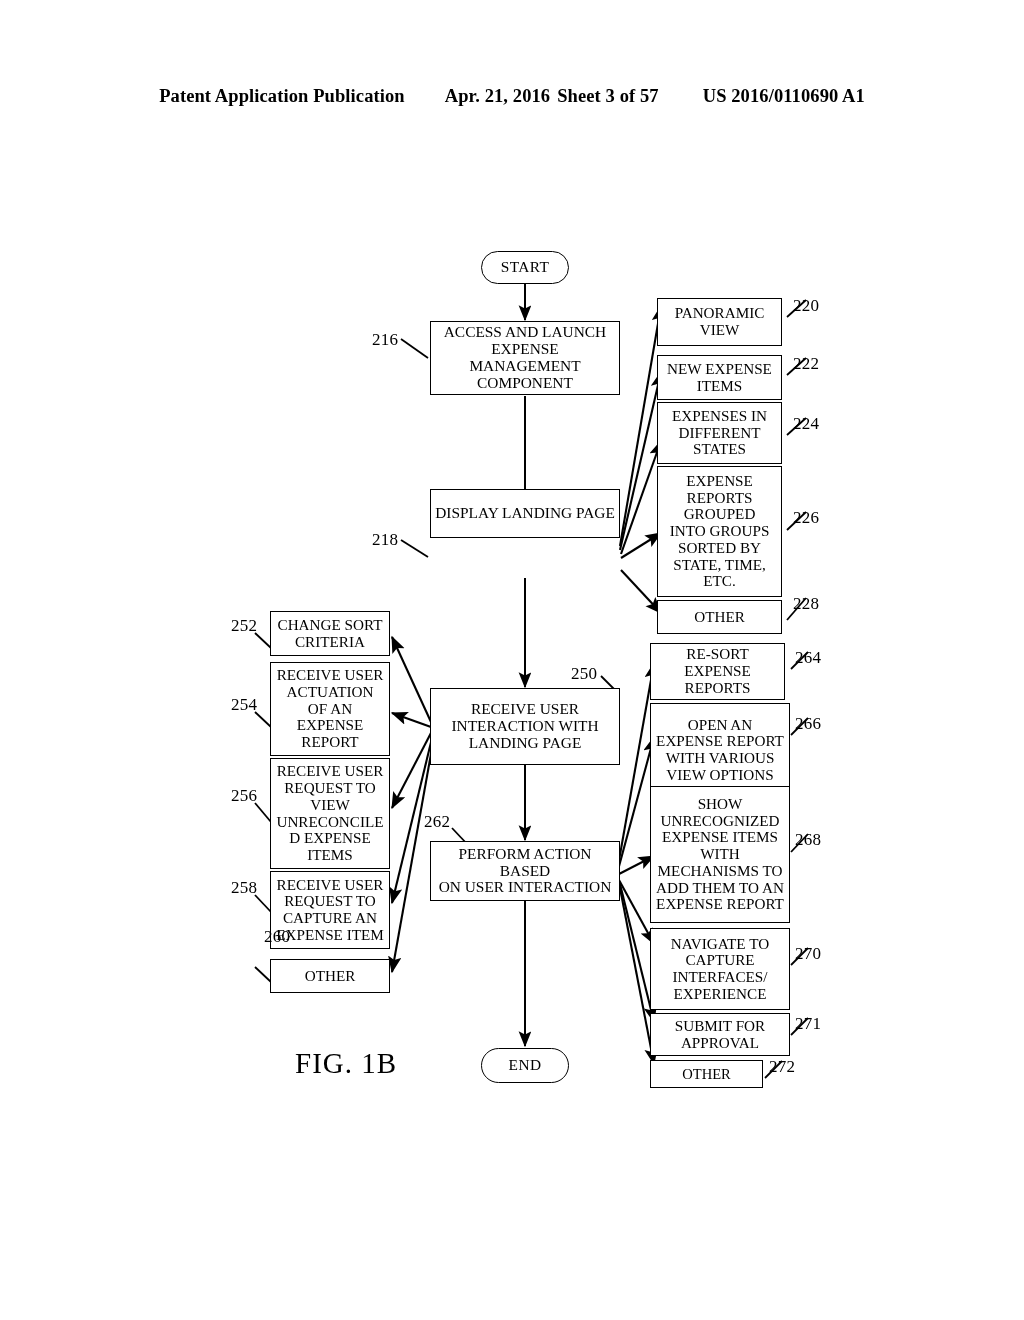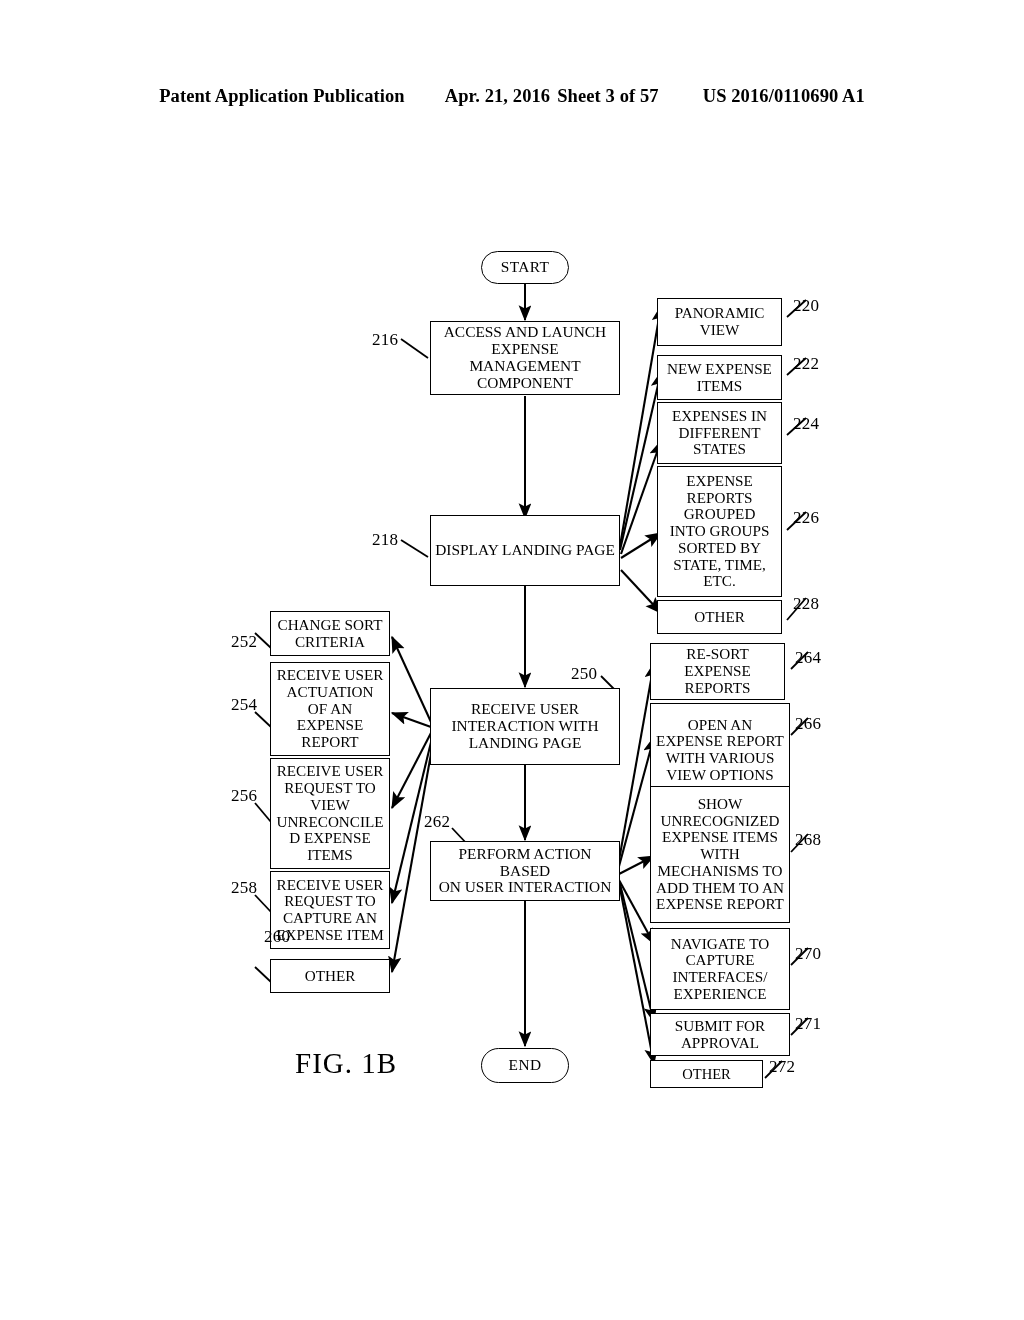--- a/index.html
+++ b/index.html
@@ -160,21 +160,21 @@
   </svg>
 
   <div class="node term" style="left:481px; top:251px; width:88px; height:33px;">START</div>
 
   <div class="node term" style="left:481px; top:1048px; width:88px; height:35px;">END</div>
 
   <div class="node wide" style="left:430px; top:321px; width:190px; height:74px;">ACCESS AND LAUNCH
 EXPENSE MANAGEMENT
 COMPONENT</div>
 
-  <div class="node wide" style="left:430px; top:515px; width:190px; height:71px;">DISPLAY LANDING PAGE</div>
+  <div class="node wide" style="left:430px; top:489px; width:190px; height:49px;">DISPLAY LANDING PAGE</div>
 
   <div class="node wide" style="left:430px; top:688px; width:190px; height:77px;">RECEIVE USER
 INTERACTION WITH
 LANDING PAGE</div>
 
   <div class="node wide" style="left:430px; top:841px; width:190px; height:60px;">PERFORM ACTION BASED
 ON USER INTERACTION</div>
 
   <div class="node" style="left:657px; top:298px; width:125px; height:48px;text-align:center;">PANORAMIC
 VIEW</div>
@@ -247,21 +247,21 @@
   <div class="node" style="left:270px; top:959px; width:120px; height:34px;">OTHER</div>
 
   <div class="ref" style="left:372px; top:330px;">216</div>
   <div class="ref" style="left:372px; top:530px;">218</div>
   <div class="ref" style="left:793px; top:296px;">220</div>
   <div class="ref" style="left:793px; top:354px;">222</div>
   <div class="ref" style="left:793px; top:414px;">224</div>
   <div class="ref" style="left:793px; top:508px;">226</div>
   <div class="ref" style="left:793px; top:594px;">228</div>
   <div class="ref" style="left:571px; top:664px;">250</div>
-  <div class="ref" style="left:231px; top:616px;margin-top:16px;">252</div>
+  <div class="ref" style="left:231px; top:616px;">252</div>
   <div class="ref" style="left:231px; top:695px;">254</div>
   <div class="ref" style="left:231px; top:786px;">256</div>
   <div class="ref" style="left:231px; top:878px;">258</div>
   <div class="ref" style="left:231px; top:927px;margin-left:33px;">260</div>
   <div class="ref" style="left:424px; top:812px;">262</div>
   <div class="ref" style="left:795px; top:648px;">264</div>
   <div class="ref" style="left:795px; top:714px;">266</div>
   <div class="ref" style="left:795px; top:830px;">268</div>
   <div class="ref" style="left:795px; top:944px;">270</div>
   <div class="ref" style="left:795px; top:1014px;">271</div>

